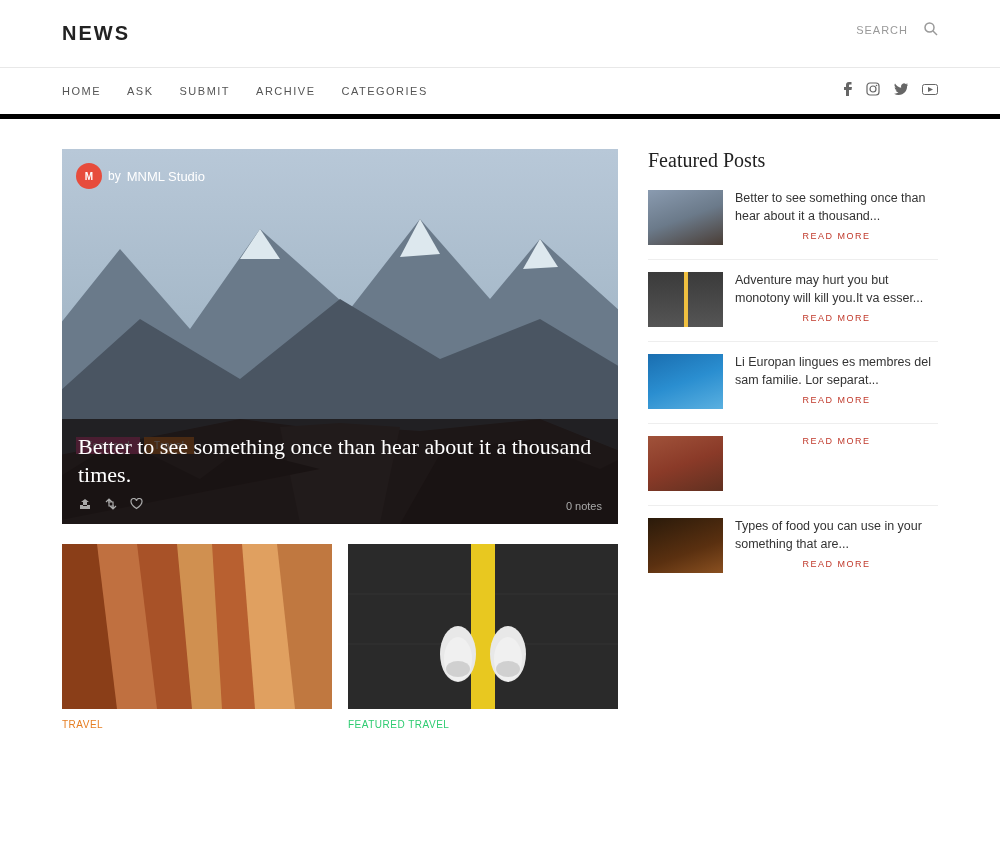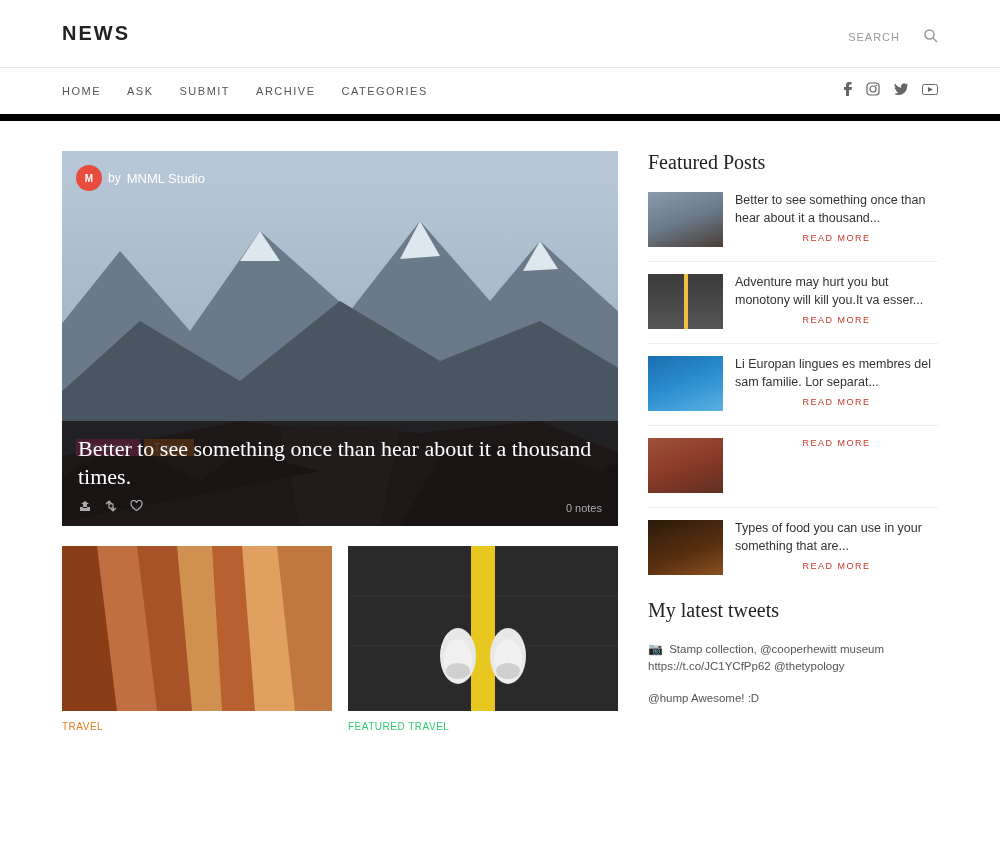--- a/index.html
+++ b/index.html
@@ -1,49 +1,49 @@
 <!DOCTYPE html>
 <html><head>
   <meta charset="utf-8">
   <style>
     * { box-sizing: border-box; margin: 0; padding: 0; }
     body { font-family: 'Georgia', serif; background: #fff; color: #333; font-size: 14px; }
 
     
     .header {
       display: flex;
-      align-items: flex-end;
+      align-items: flex-start;
       justify-content: space-between;
       padding: 22px 62px;
       border-bottom: 1px solid #e8e8e8;
     }
     .header-logo {
       font-size: 20px;
       font-weight: 700;
       letter-spacing: 2px;
       font-family: 'Arial', sans-serif;
       color: #222;
     }
     .header-search {
       display: flex;
       align-items: center;
-      gap: 24px;
+      gap: 16px;
       color: #999;
       font-size: 11px;
       letter-spacing: 1px;
       font-family: 'Arial', sans-serif;
     }
 
     
     .nav {
       display: flex;
       align-items: center;
       justify-content: space-between;
       padding: 14px 62px;
-      border-bottom: 7px solid #000000;
+      border-bottom: 5px solid #000000;
     }
     .nav-links {
       display: flex;
       gap: 26px;
       list-style: none;
     }
     .nav-links a {
       font-size: 11px;
       font-family: 'Arial', sans-serif;
       font-weight: 400;
@@ -516,27 +516,15 @@
 
       <div class="featured-post-item">
         <div class="thumb-restaurant"></div>
         <div class="featured-post-info">
           <div class="featured-post-title">Types of food you can use in your something that are...</div>
           <a class="read-more" href="#">READ MORE</a>
         </div>
       </div>
     </div>
 
-    <div class="tweets-section">
-      <h2 class="sidebar-section-title">My latest tweets</h2>
-      <div class="tweet-item">
-        <div class="tweet-text">
-          <span class="tweet-icon">📷</span>
-          <span>Stamp collection, @cooperhewitt museum https://t.co/JC1YCfPp62 @thetypology</span>
-        </div>
-      </div>
-      <div class="tweet-item">
-        <div class="tweet-text">@hump Awesome! :D</div>
-      </div>
-    </div>
   </div>
 
 </div>
 
 </body></html>

